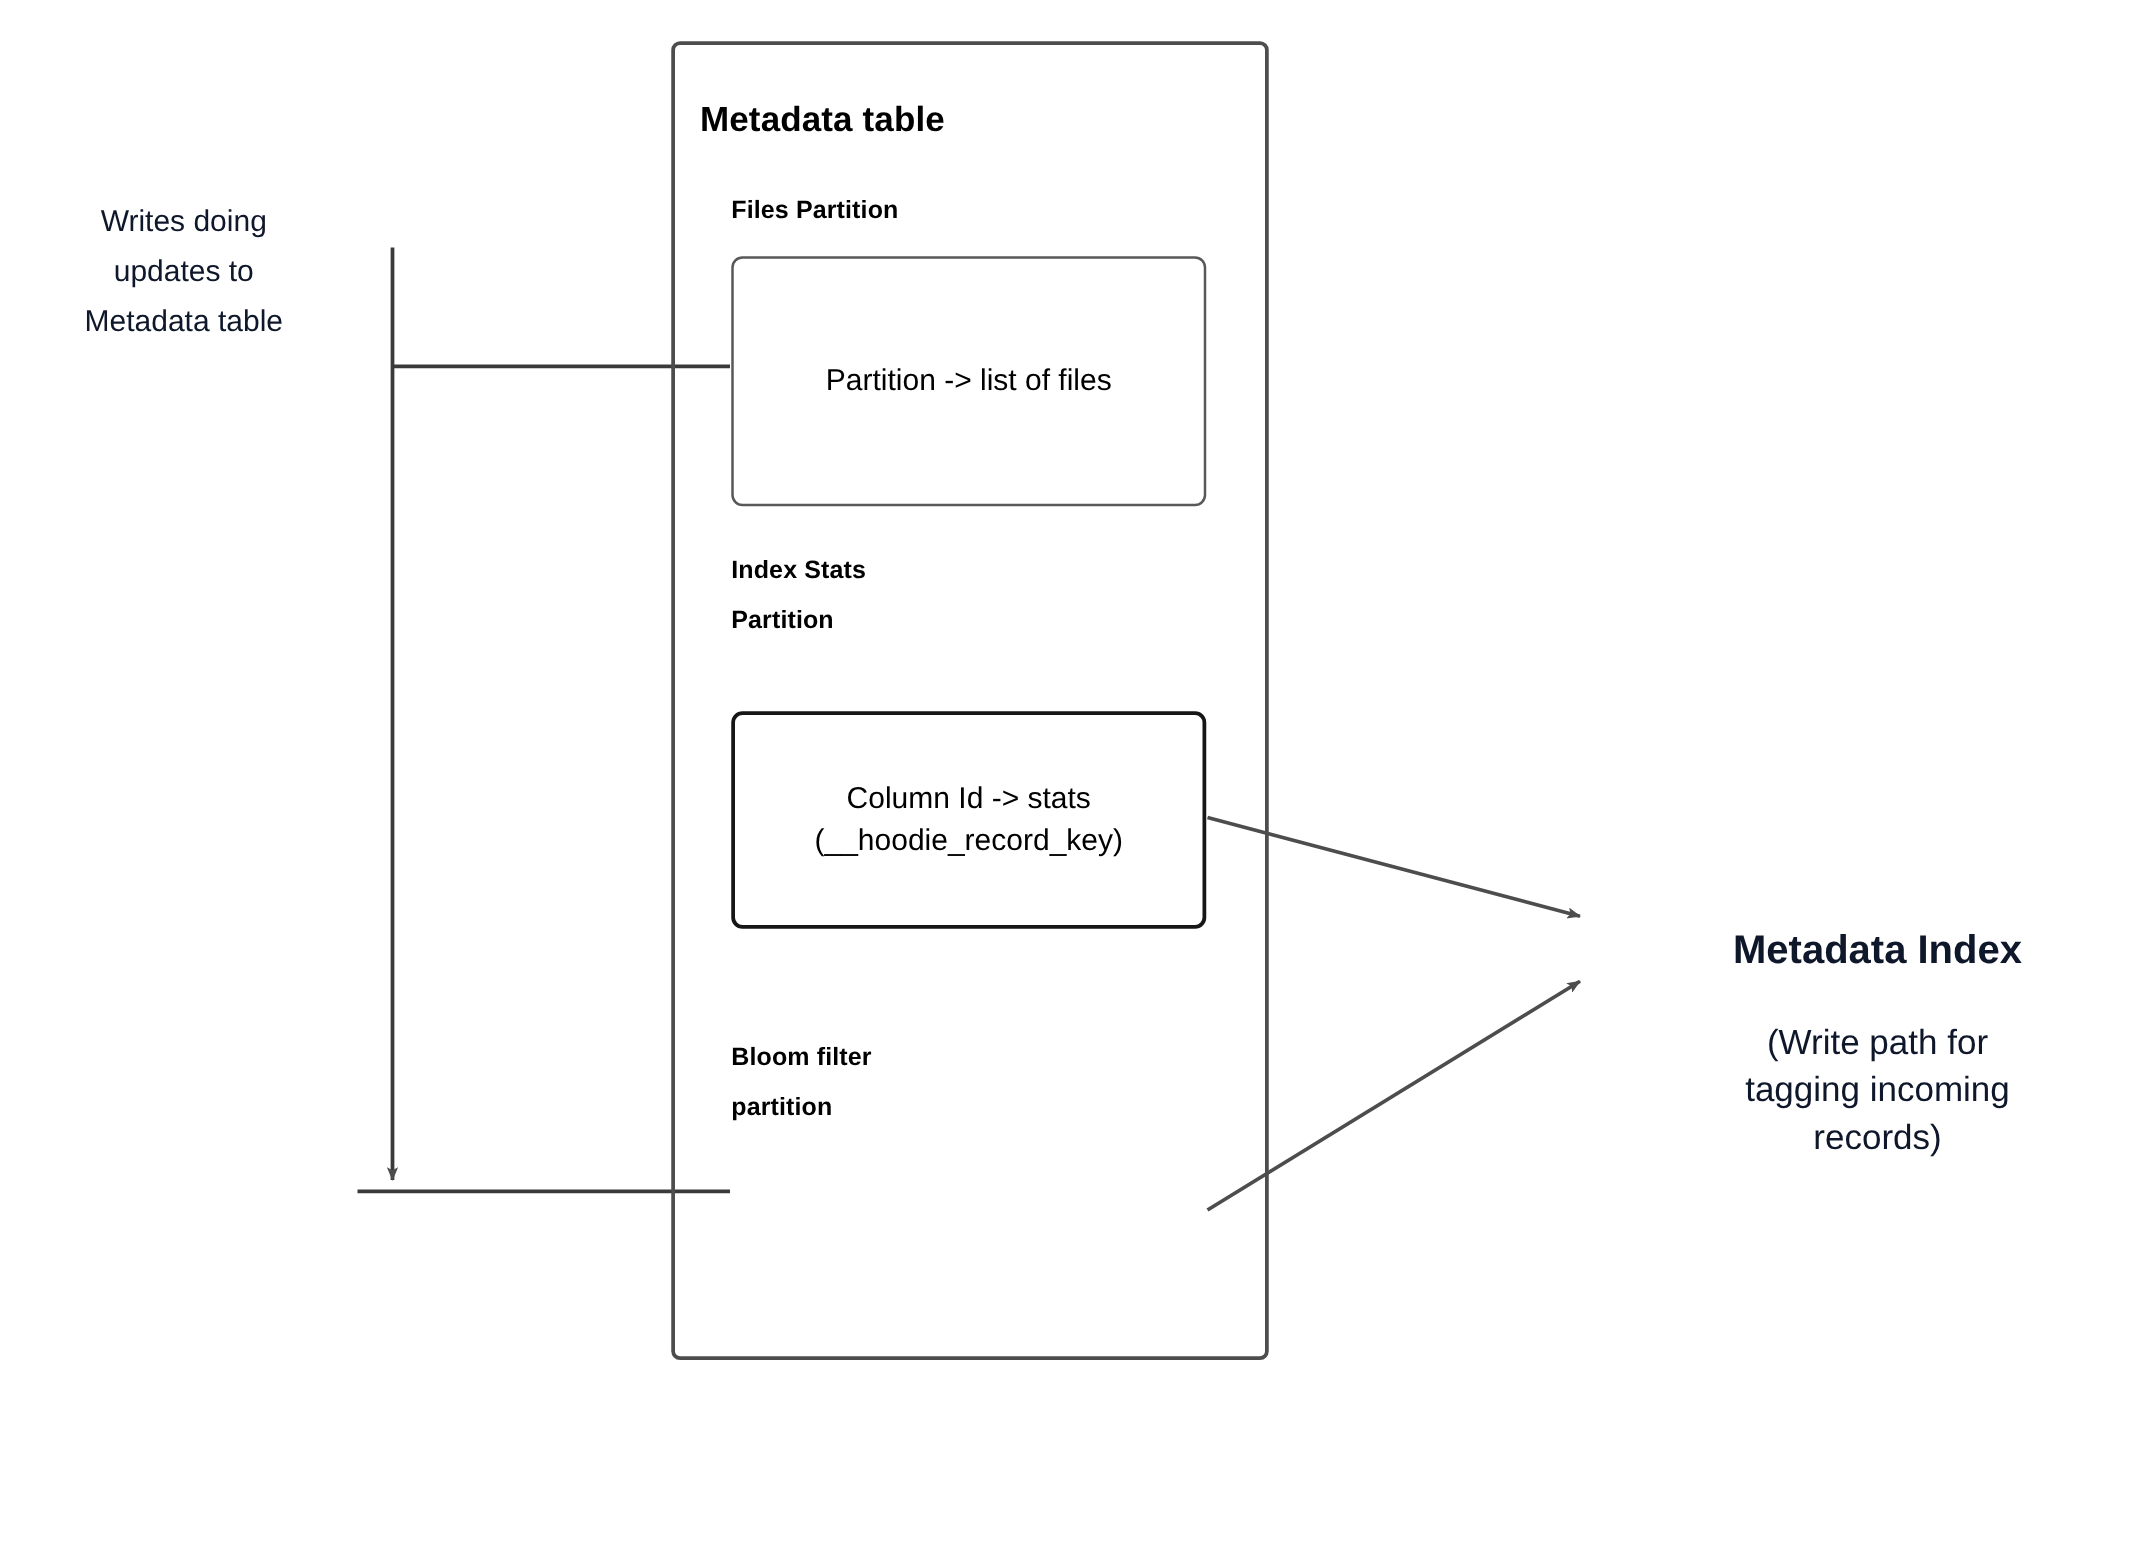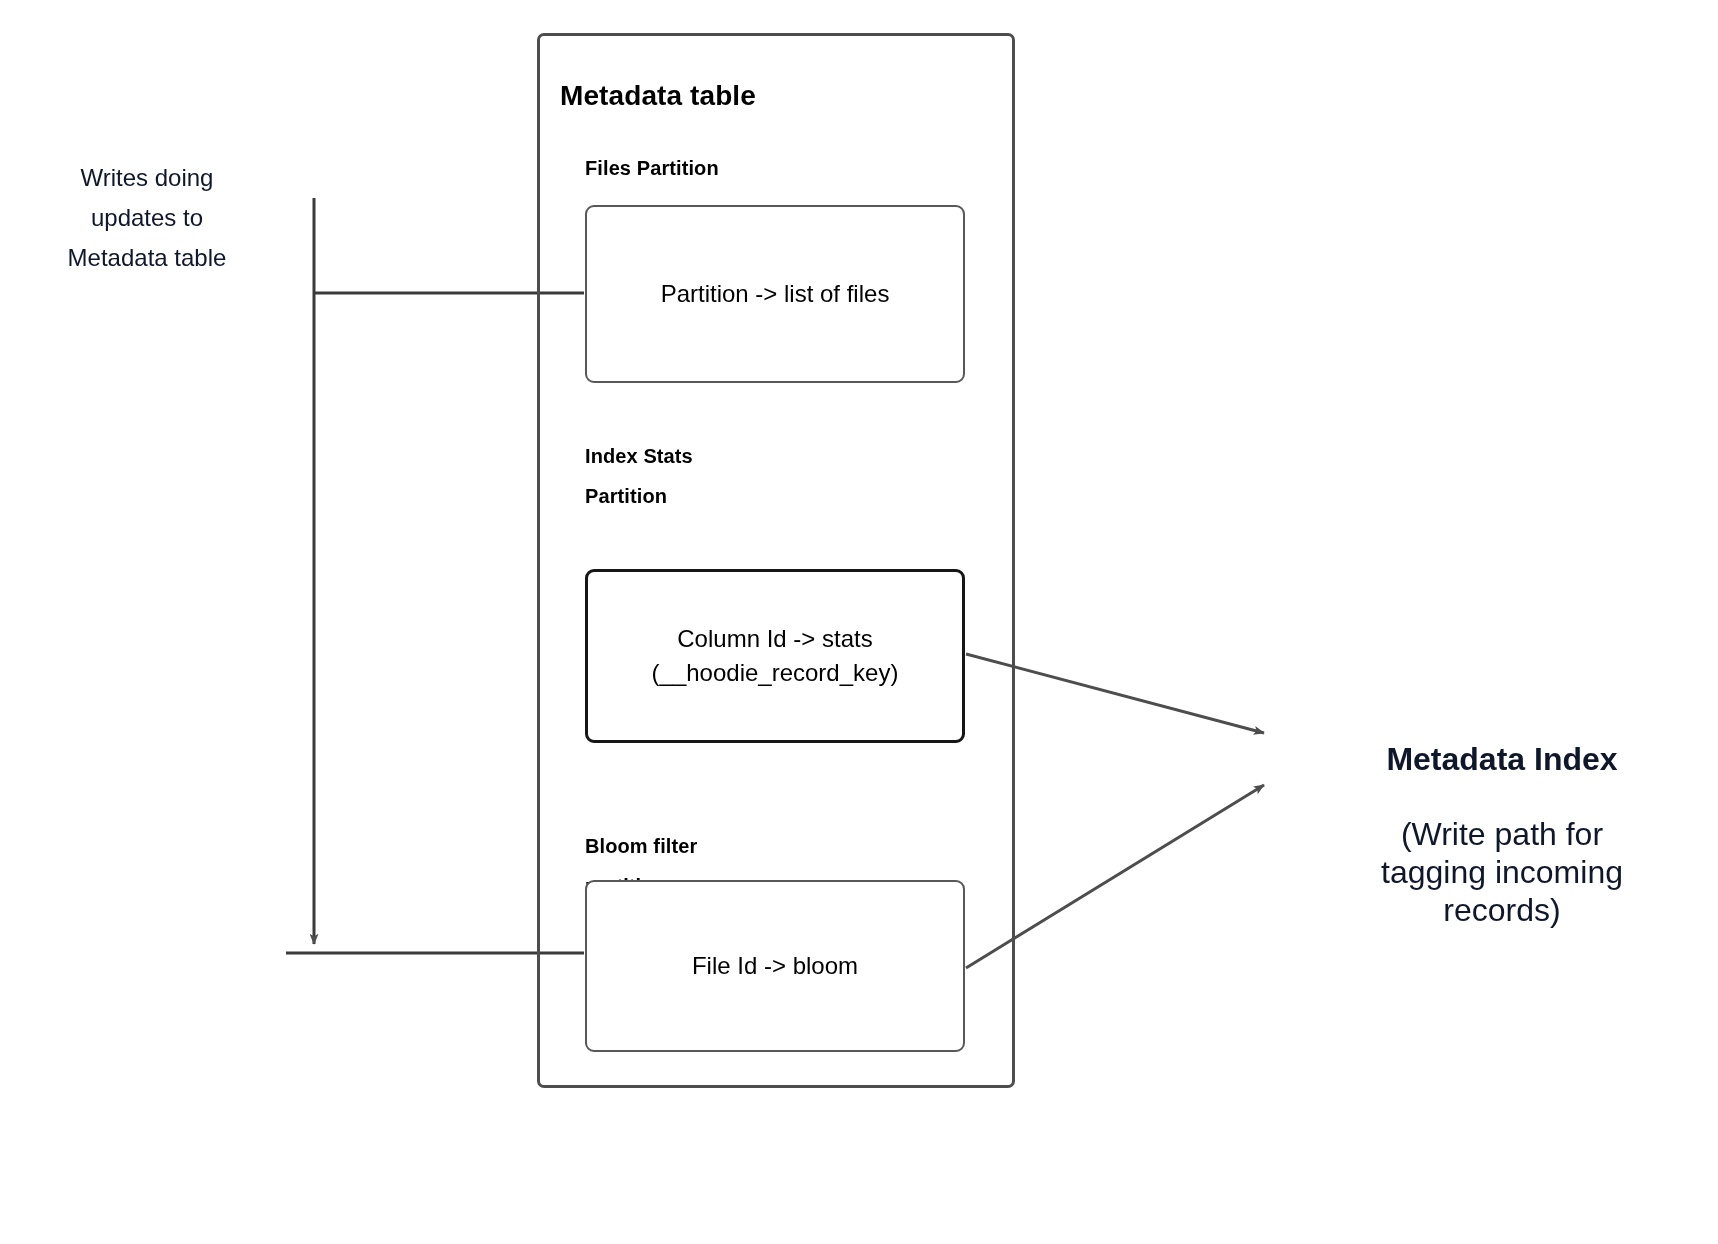--- a/index.html
+++ b/index.html
@@ -84,21 +84,21 @@
     display: flex;
     align-items: center;
     justify-content: center;
     text-align: center;
     font-size: 24px;
     line-height: 34px;
     color: #000000;
   }
   #files-box {
     top: 205px;
-    height: 178px;
+    height: 200px;
     border: 2.5px solid #585858;
   }
   #column-stats-box {
     top: 533px;
     height: 174px;
     border: 3.5px solid #161616;
     margin-top: 36px;
   }
   #bloom-box {
     top: 880px;
@@ -129,21 +129,21 @@
     top: 741px;
     width: 420px;
     font-size: 32px;
     font-weight: bold;
     line-height: 36px;
   }
   #metadata-index-caption {
     left: 1302px;
     top: 815px;
     width: 400px;
-    font-size: 32px;
+    font-size: 28px;
     line-height: 38px;
     white-space: pre-line;
   }
 </style>
 </head>
 <body>
 
 <div id="canvas">
 
   <svg id="wires" viewBox="0 0 1718 1244" xmlns="http://www.w3.org/2000/svg">
@@ -182,23 +182,20 @@
 Partition</div>
 
   <div class="inner-box" id="column-stats-box">
     <span class="box-text">Column Id  -&gt; stats
 (__hoodie_record_key)</span>
   </div>
 
   <div class="title-bold section-title" id="bloom-filter-title" style="white-space: pre-line;">Bloom filter
 partition</div>
 
-  <div class="inner-box" id="bloom-box">
-    <span class="box-text">File Id -&gt; bloom</span>
-  </div>
 
   <div class="free-label" id="metadata-index-label">Metadata Index</div>
 
   <div class="free-label" id="metadata-index-caption">(Write path for
 tagging incoming
 records)</div>
 
 </div>
 
 </body></html>

